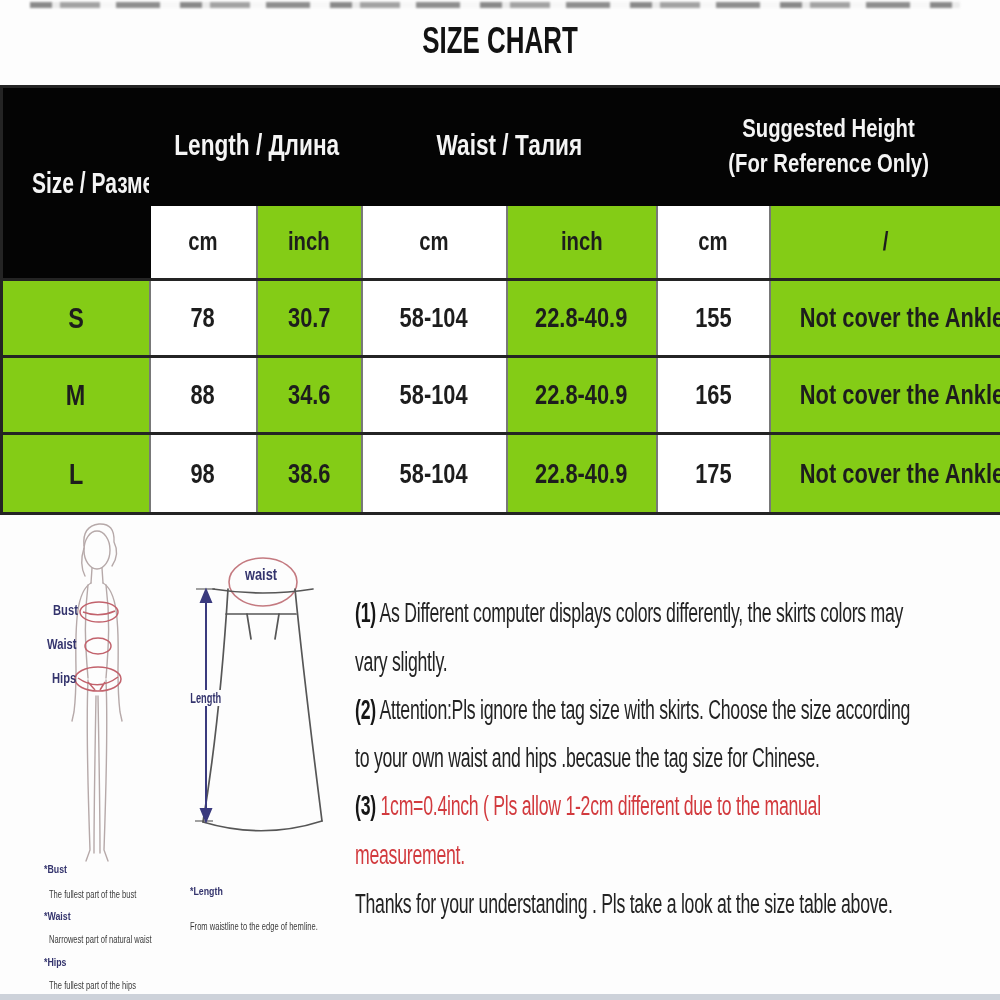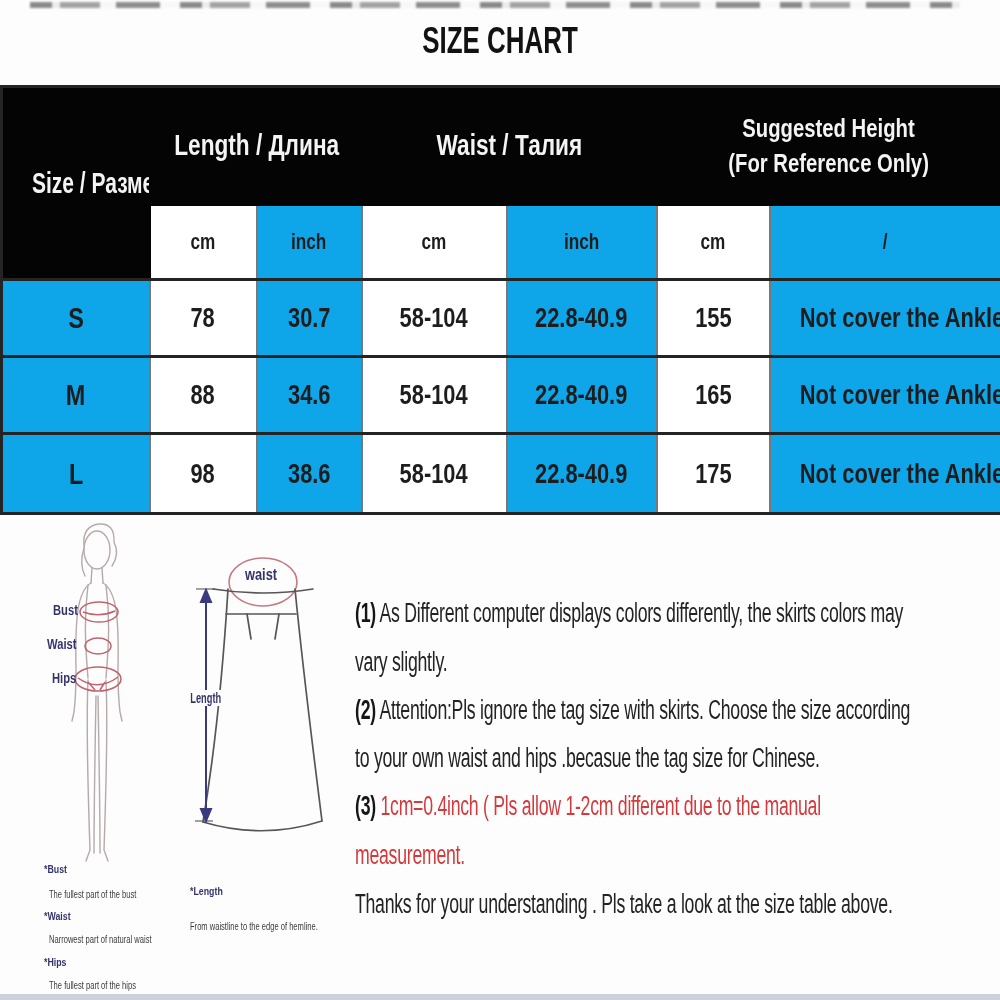--- a/index.html
+++ b/index.html
@@ -29,31 +29,31 @@
   #size-table {
     position:absolute; left:0; top:85px; width:1000px;
     border-collapse:collapse; table-layout:fixed;
     border:3px solid #242424;
   }
   #size-table td {
     text-align:center; vertical-align:middle; padding:0;
     font-weight:bold; color:#1d1d1d;
     border:2px solid #787878; background:#ffffff; overflow:hidden;
   }
-  #size-table td.g { background:#0ea5e9; }
+  #size-table td.g { background:#84cc16; }
   #size-table td.hdr { background:#040404; color:#f4f4f4; border-color:#040404; }
   #size-table tr.data-row td { border-top:3px solid #242424; }
   #size-table tr.data-row:last-child td { border-bottom:3px solid #242424; }
   #size-table td.size-head { border-bottom:3px solid #242424; }
   .cx  { display:inline-block; transform:scaleX(0.78); transform-origin:center; white-space:nowrap; }
   .cx2 { display:inline-block; transform:scaleX(0.70); transform-origin:center; white-space:nowrap; }
   .hdr-size  { font-size:30px; }
   .hdr-group { font-size:29px;text-decoration:underline; }
   .hdr-height { font-size:26px; line-height:1.32; }
-  .unit-cell { font-size:22px; }
+  .unit-cell { font-size:26px; }
   .size-letter { font-size:30px; }
   .num-cell { font-size:28px; }
 
   
   .fig { position:absolute; }
   .diagram-label {
     position:absolute; color:#34346d; font-weight:bold; font-size:14px;
     white-space:nowrap; transform:scaleX(0.8); transform-origin:left center;
   }
   #label-skirt-length { background:#fdfdfd; padding:0 2px; transform:scaleX(0.66); }

